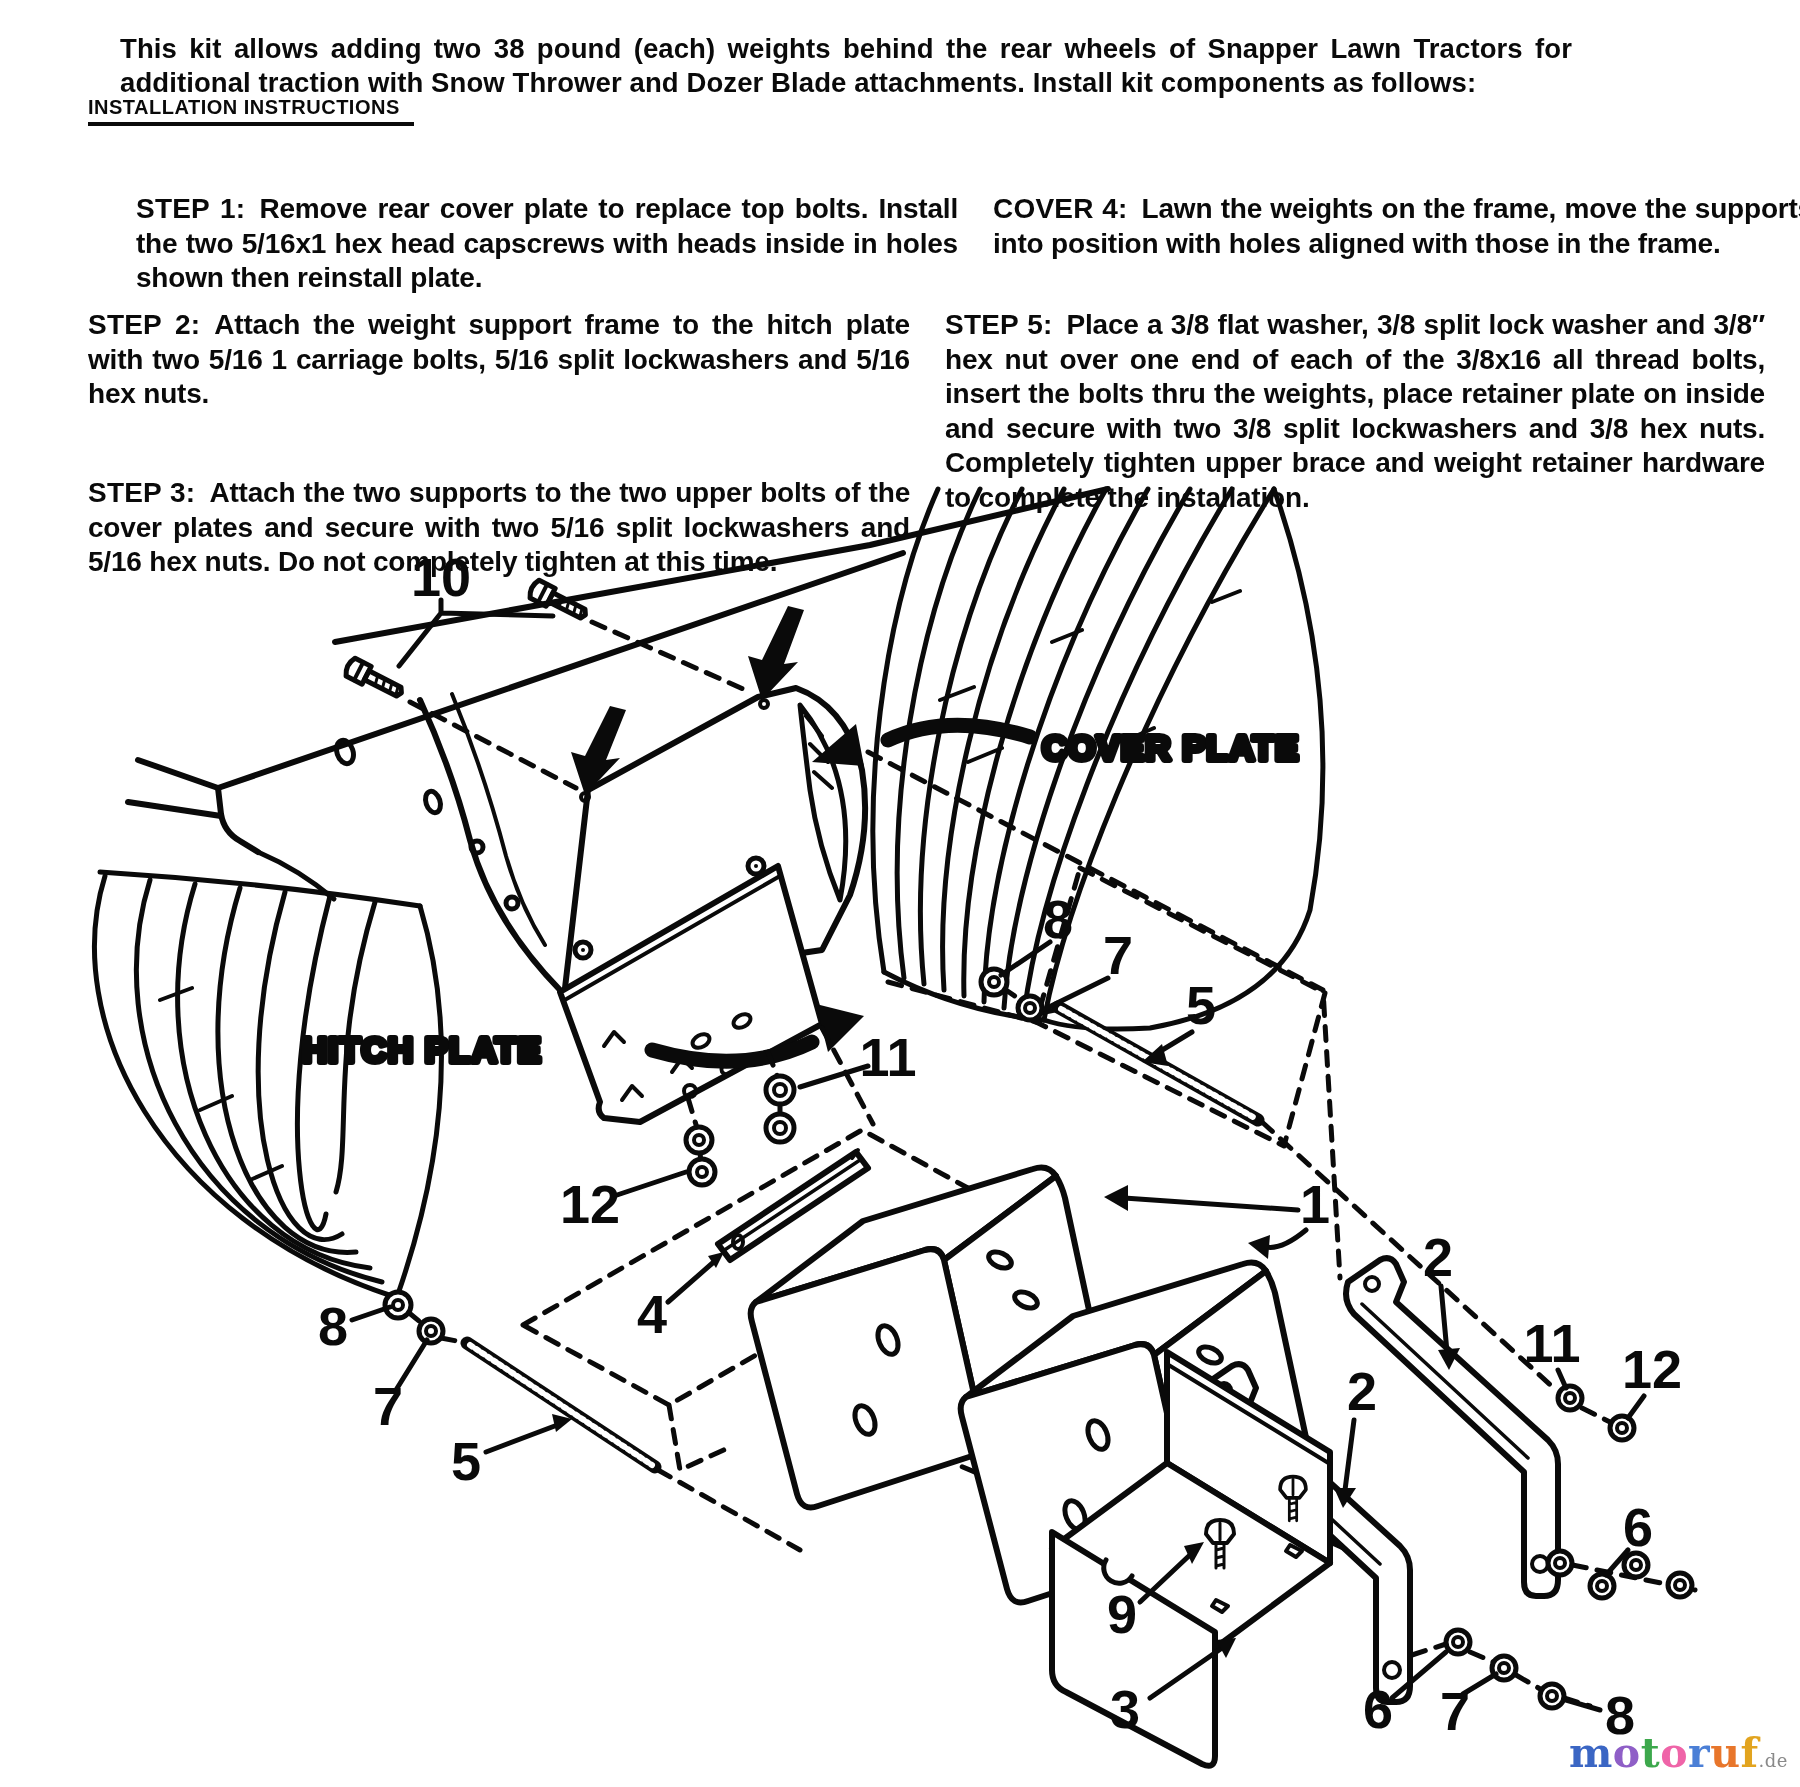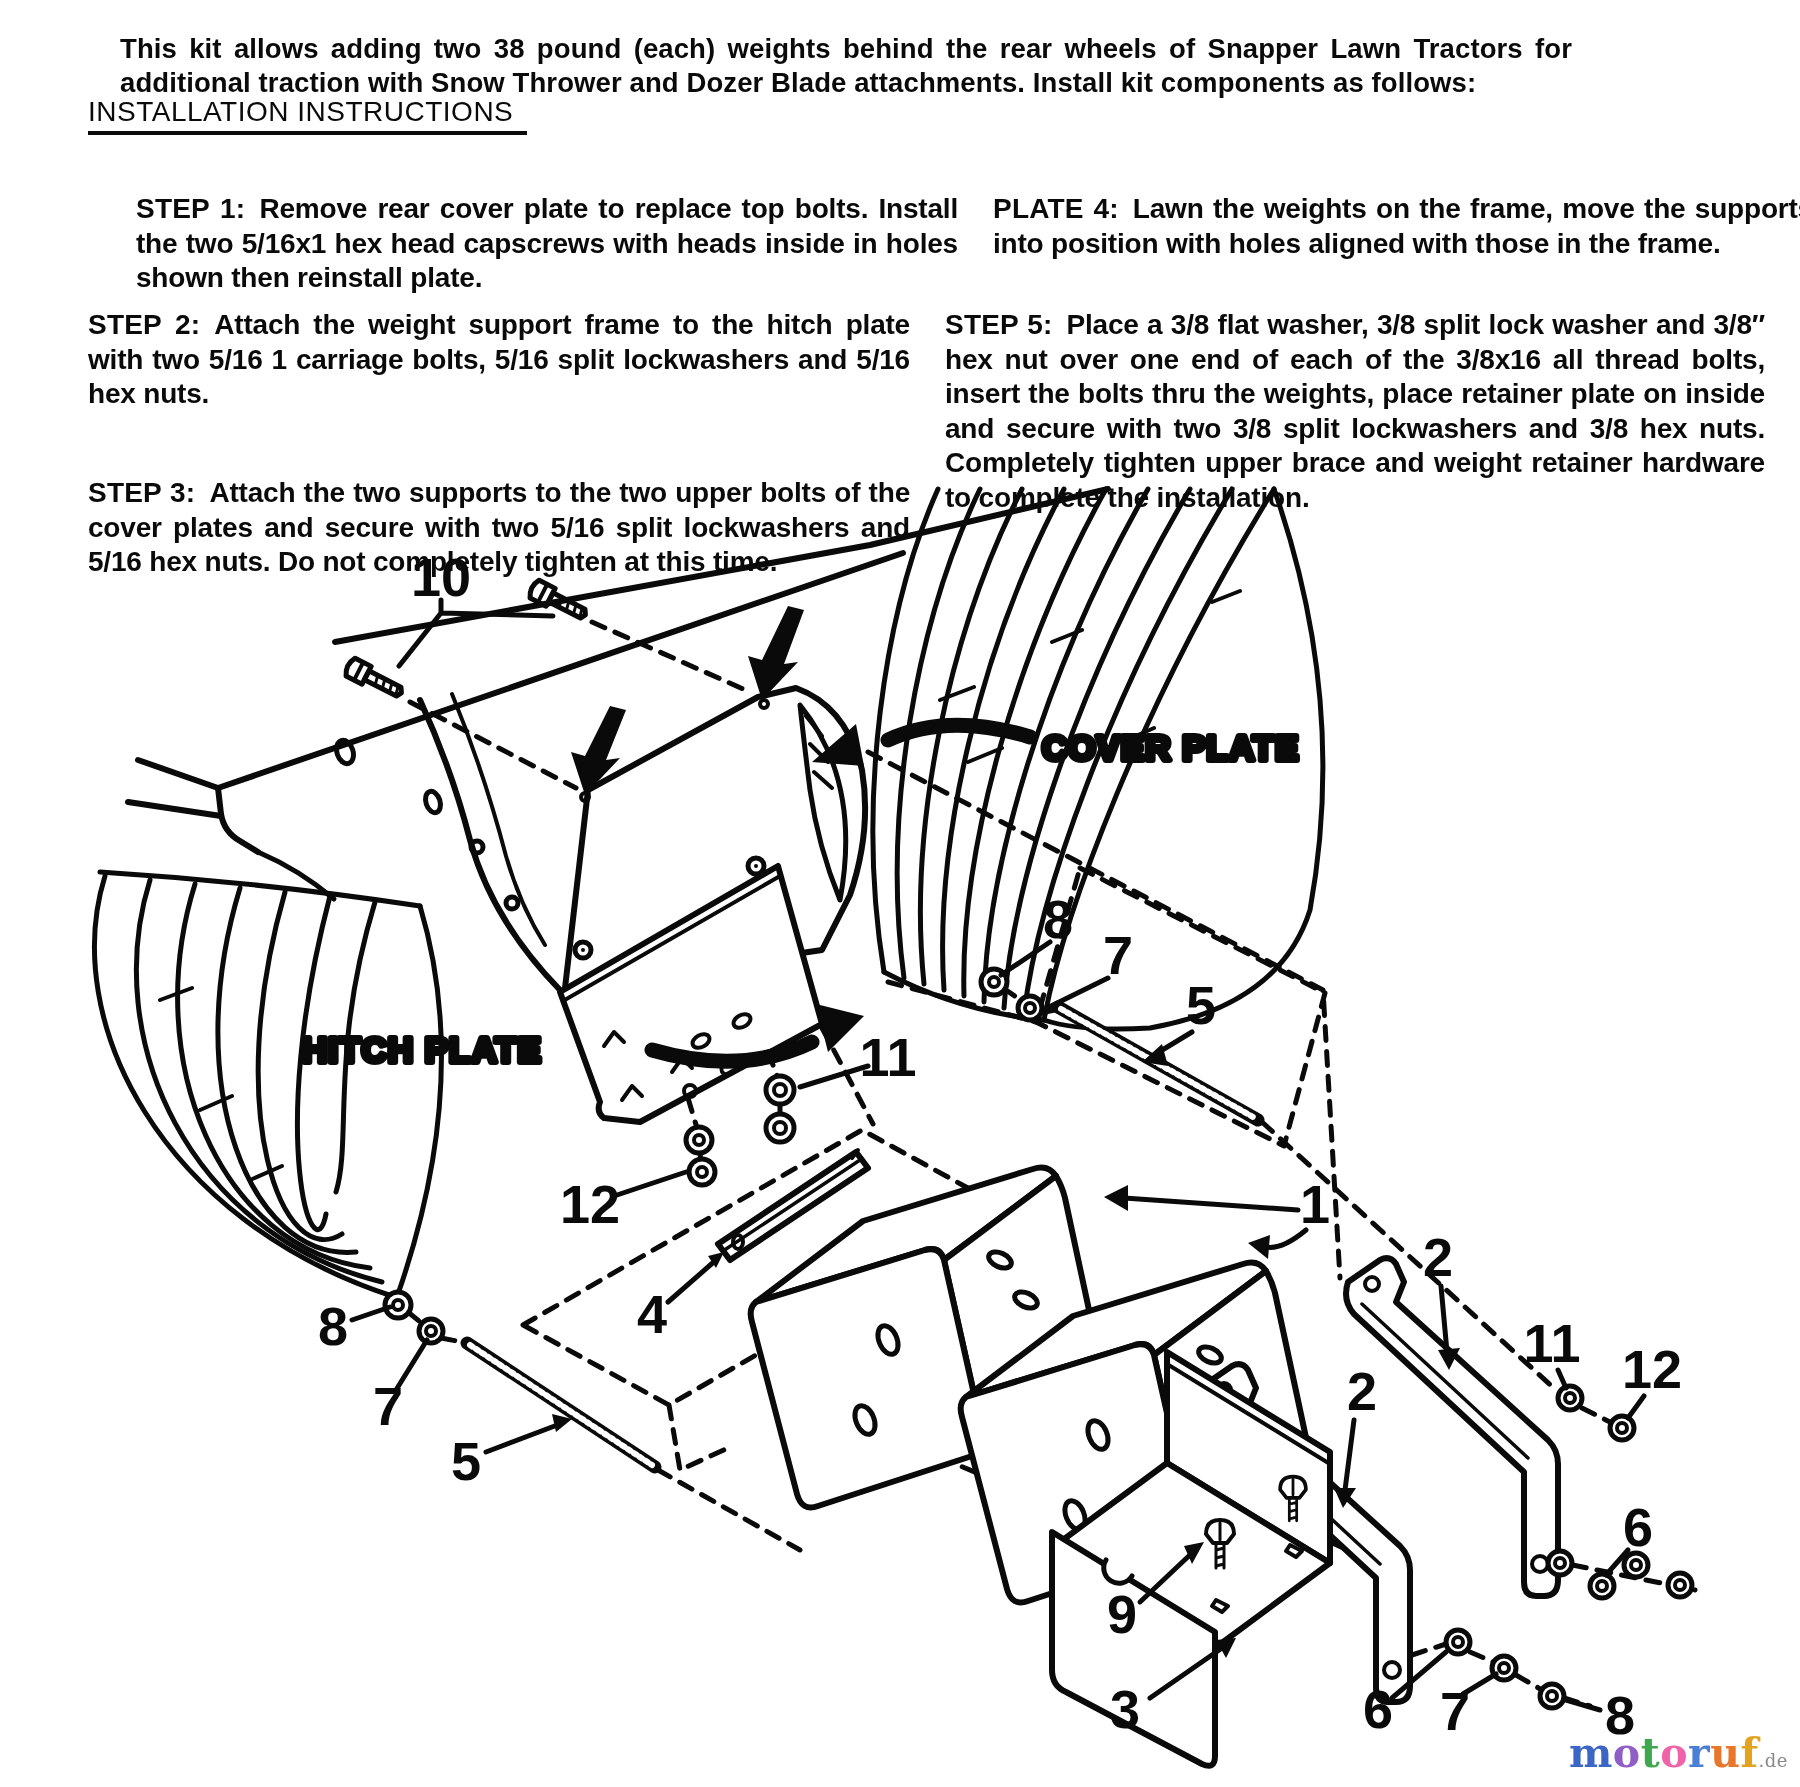--- a/index.html
+++ b/index.html
@@ -7,21 +7,21 @@
     width:1800px;height:1787px;position:relative;background:#ffffff;
     font-family:"Liberation Sans",sans-serif;color:#0a0a0a;overflow:hidden;
   }
   .intro{
     position:absolute;left:120px;top:4px;width:1452px;
     font-size:27.5px;font-weight:700;line-height:34px;letter-spacing:.1px;
     text-align:justify;
   }
   .heading{
     position:absolute;left:88px;top:96px;
-    font-size:28px;font-weight:400;letter-spacing:.5px;
+    font-size:20px;font-weight:700;letter-spacing:.5px;
     border-bottom:4px solid #0a0a0a;padding:0 14px 3px 0;
   }
   .col{position:absolute;width:822px;}
   .col.left{left:88px;}
   .col.right{left:945px;width:820px;}
   .step{position:absolute;font-size:28px;font-weight:700;line-height:34.5px;
     text-align:justify;letter-spacing:-.2px;width:100%;}
   .step .lbl{letter-spacing:.2px;padding-right:14px;}
   .s1,.s4{top:164px;margin-left:48px;}
   .s2,.s5{top:280px;}
@@ -43,21 +43,21 @@
 
 <div class="heading">INSTALLATION INSTRUCTIONS</div>
 
 <div class="col left">
   <p class="step s1"><span class="lbl">STEP 1:</span><span>Remove rear cover plate to replace top bolts.  Install the two 5/16x1 hex head capscrews with heads inside in holes shown then reinstall plate.</span></p>
   <p class="step s2"><span class="lbl">STEP 2:</span><span>Attach the weight support frame to the hitch plate with two 5/16 1 carriage bolts, 5/16 split lockwashers and 5/16 hex nuts.</span></p>
   <p class="step s3"><span class="lbl">STEP 3:</span><span>Attach the two supports to the two upper bolts of the cover plates and secure with two 5/16 split lockwashers and 5/16 hex nuts. Do not completely tighten at this time.</span></p>
 </div>
 
 <div class="col right">
-  <p class="step s4"><span class="lbl">PLATE 4:</span><span>Lawn the weights on the frame, move the supports into position with holes aligned with those in the frame.</span></p>
+  <p class="step s4"><span class="lbl">COVER 4:</span><span>Lawn the weights on the frame, move the supports into position with holes aligned with those in the frame.</span></p>
   <p class="step s5"><span class="lbl">STEP 5:</span><span>Place a 3/8 flat washer, 3/8 split lock washer and 3/8″ hex nut over one end of each of the 3/8x16 all thread bolts, insert the bolts thru the weights, place retainer plate on inside and secure with two 3/8 split lockwashers and 3/8 hex nuts. Completely tighten upper brace and weight retainer hardware to complete the installation.</span></p>
 </div>
 
 <svg style="position:absolute;left:0;top:0;" width="1800" height="1787" viewBox="0 0 1800 1787" fill="none" stroke="#0a0a0a" stroke-width="6" stroke-linecap="round" stroke-linejoin="round">
 
   <g>
     <path d="M335,642 L870,545 L1108,489"></path>
     <path d="M218,788 L903,553"></path>
     <path d="M218,788 L221,814 Q224,832 240,841 L258,852"></path>
     <path d="M138,760 L218,788"></path>

